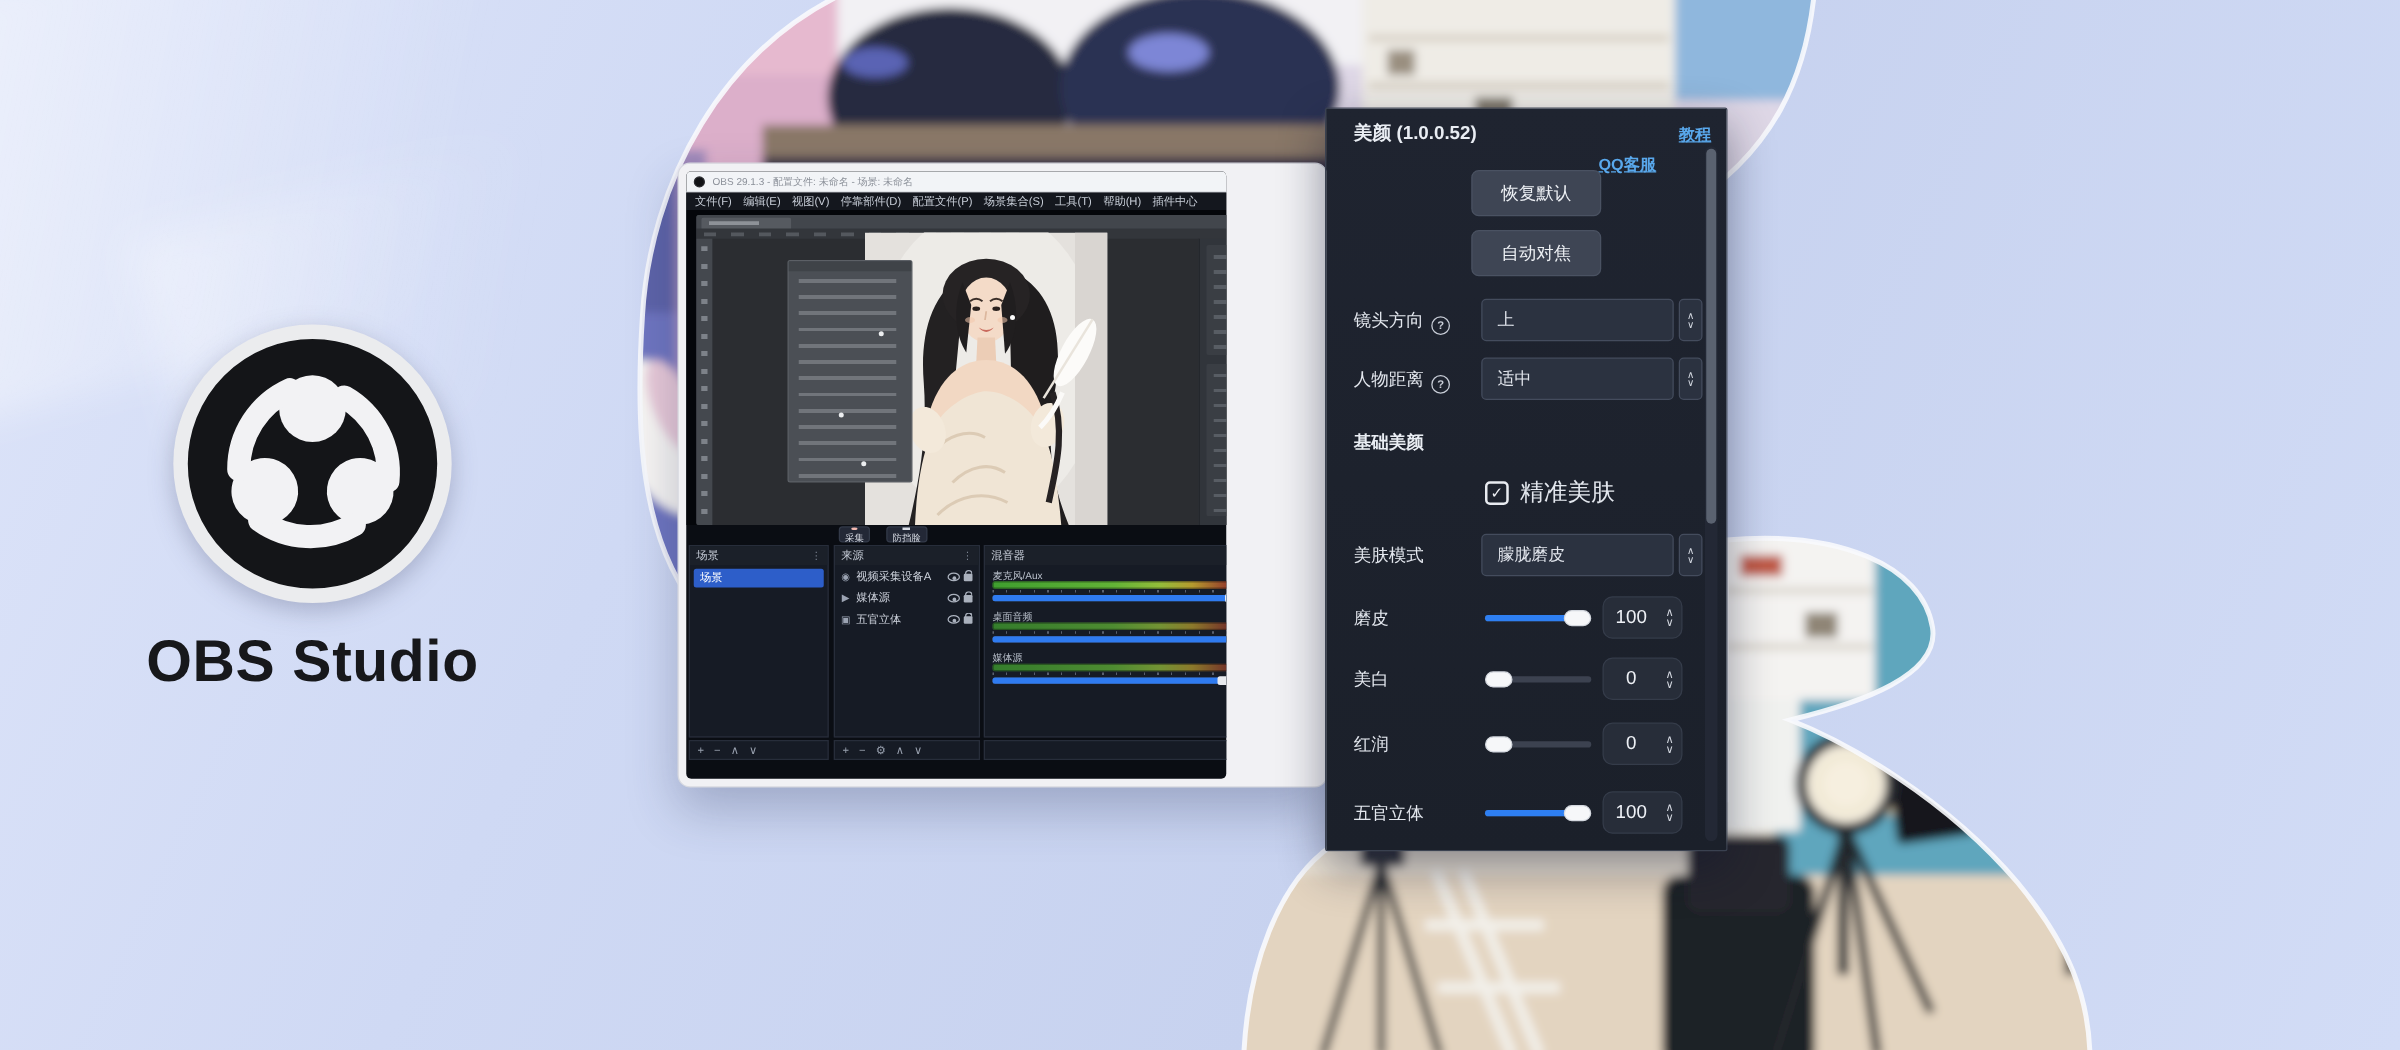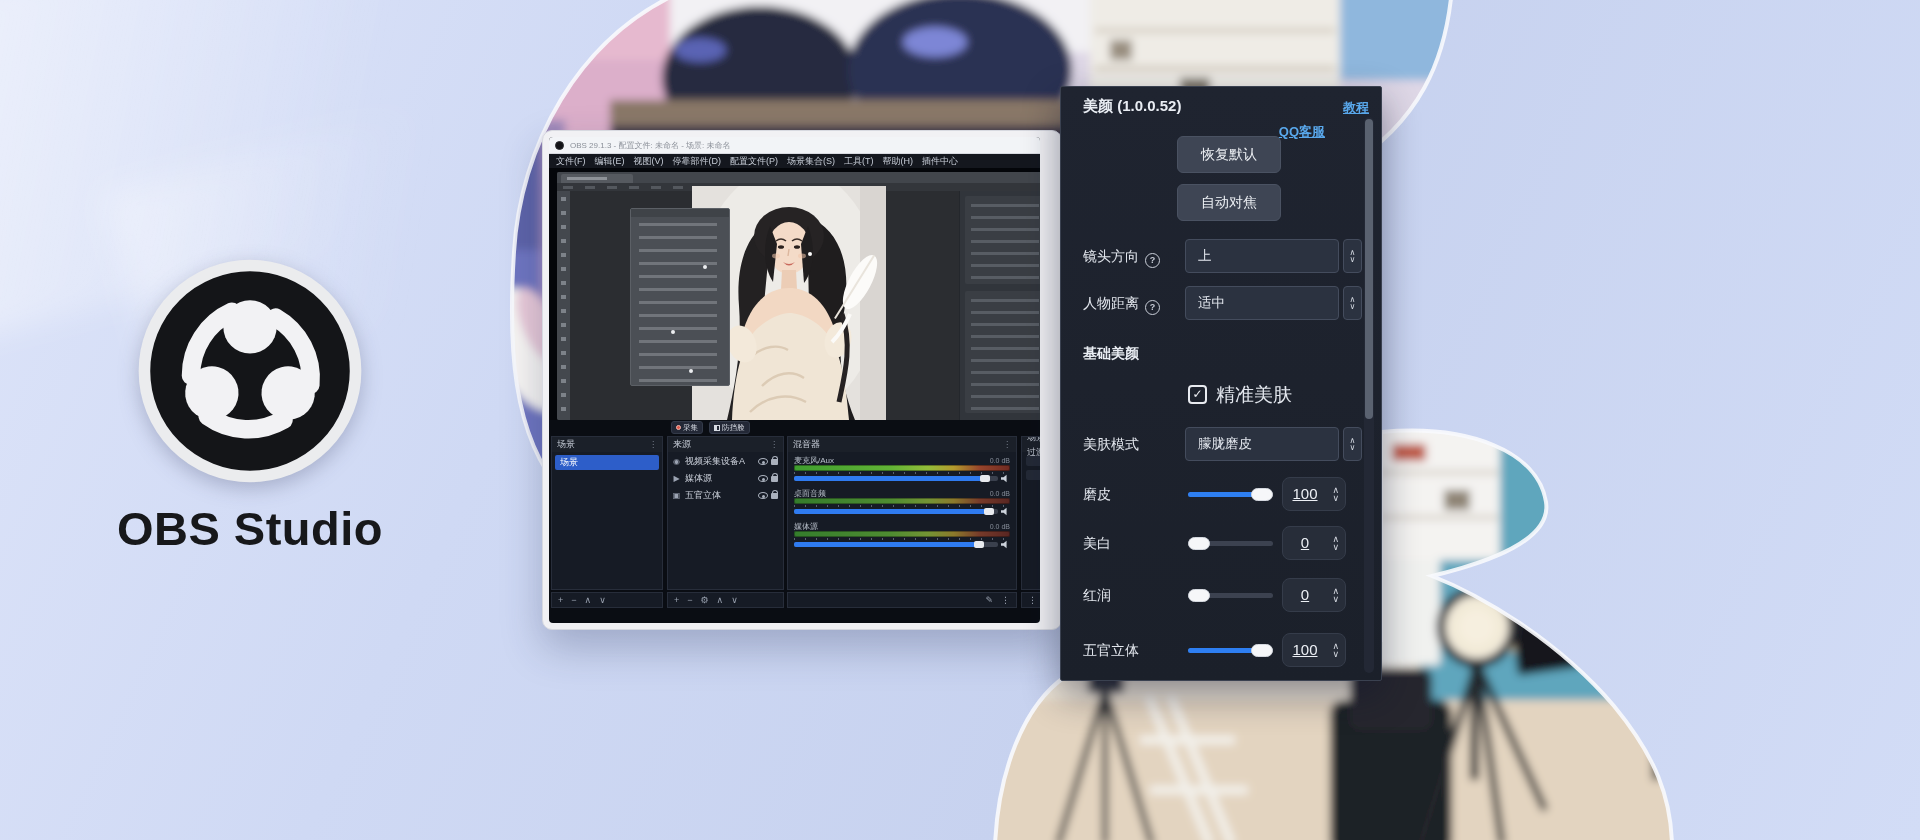--- a/index.html
+++ b/index.html
@@ -16,21 +16,21 @@
     background:linear-gradient(115deg,rgba(255,255,255,.35),rgba(255,255,255,0) 55%);filter:blur(16px);}
 
   
   .logo-wrap{left:40px;top:255px;width:420px;text-align:center;z-index:5;}
   .logo-mark{width:232px;height:232px;margin:0 auto;display:block;filter:drop-shadow(0 6px 10px rgba(30,35,70,.25));}
   .logo-word{margin-top:14px;font-size:47px;font-weight:800;color:#17181b;letter-spacing:.5px;}
 
   
   .monitor{left:542px;top:130px;width:520px;height:500px;background:#f1f1f4;border:1px solid #d7d9e0;
     border-radius:10px;z-index:20;box-shadow:0 18px 40px rgba(40,50,90,.28);}
-  .screen{left:549px;top:137px;width:491px;height:486px;background:#0a0d13;border-radius:4px;z-index:21;overflow:hidden;text-decoration:underline;}
+  .screen{left:549px;top:137px;width:432px;height:486px;background:#0a0d13;border-radius:4px;z-index:21;overflow:hidden;text-decoration:underline;}
 
   
   .stand{z-index:16;}
 
   
   .ob-titlebar{left:0;top:0;width:506px;height:17px;background:#f2f4f7;border-bottom:1px solid #d8dae0;}
   .ob-appdot{left:6px;top:4px;width:9px;height:9px;border-radius:50%;background:#121316;border:1px solid #2c2d31;}
   .ob-title{left:21px;top:0;height:17px;line-height:17px;font-size:8px;color:#8b9099;white-space:nowrap;}
   .ob-menubar{left:0;top:17px;width:506px;height:14px;background:#14171e;display:flex;align-items:center;gap:9px;padding-left:7px;}
   .ob-menubar span{font-size:9px;color:#c7cdd7;white-space:nowrap;}
@@ -52,21 +52,21 @@
   .ps-right .b1{top:5px;height:88px;}
   .ps-right .b2{top:100px;height:122px;}
   .ps-float{left:73px;top:36px;width:100px;height:178px;background:#4b4f55;border:1px solid #5c6066;border-radius:2px;
     background-image:repeating-linear-gradient(180deg,#71757b 0 3px,transparent 3px 13px);background-size:78px 100%;background-position:8px 14px;background-repeat:no-repeat;}
   .ps-float:before{content:"";position:absolute;left:0;top:0;width:100%;height:8px;background:#3f4348;}
   .ps-float .dot{position:absolute;width:4px;height:4px;border-radius:50%;background:#eceef0;}
   .ps-portrait{left:135px;top:14px;width:194px;height:234px;}
 
   
   .chip{top:284px;height:13px;background:#232836;border:1px solid #333a49;border-radius:3px;
-    display:flex;align-items:center;gap:2px;padding:0 4px;color:#d9dde5;font-size:7.5px;white-space:nowrap;}
+    display:flex;align-items:center;gap:2px;padding:0 4px;color:#d9dde5;font-size:7.5px;white-space:nowrap;flex-direction:column;}
   .chip .reddot{width:5px;height:5px;border-radius:50%;background:#e0584a;border:1px solid #f3b9b0;}
   .chip .winic{width:6px;height:6px;border:1px solid #d9dde5;background:linear-gradient(90deg,#d9dde5 50%,transparent 50%);}
 
   
   .dock{top:299px;height:154px;background:#161b25;border:1px solid #272d3a;overflow:hidden;}
   .dock-head{height:15px;line-height:15px;background:#1b2029;padding:0 5px;font-size:9px;color:#c4cad5;
     display:flex;justify-content:space-between;align-items:center;}
   .dock-head .dh-ic{font-size:8px;color:#7e8694;}
   .scene-item{margin:3px;height:15px;line-height:15px;background:#2d5ec9;border-radius:2px;color:#fff;font-size:9px;padding-left:5px;}
   .src-row{margin:2px 3px;height:15px;display:flex;align-items:center;gap:3px;}
@@ -118,21 +118,21 @@
     border-radius:4px;display:flex;flex-direction:column;align-items:center;justify-content:center;cursor:pointer;}
   .bp-spin span{font-size:8px;line-height:7px;color:#d3d8e0;}
   .bp-section{left:22px;font-size:14px;font-weight:bold;color:#e9edf3;}
   .bp-check{position:absolute;left:127px;top:0;width:19px;height:19px;border:2px solid #e8ebf0;border-radius:4px;
     text-align:center;line-height:15px;font-size:12px;color:#f0f2f6;font-weight:bold;cursor:pointer;}
   .bp-chklabel{position:absolute;left:155px;top:0;height:19px;line-height:19px;font-size:19px;color:#e3e7ee;}
   .sl-track{position:absolute;left:127px;top:15px;width:85px;height:5px;background:#3c4250;border-radius:3px;}
   .sl-fill{position:absolute;left:0;top:0;height:5px;background:#2e7ff2;border-radius:3px;}
   .sl-handle{position:absolute;top:-4px;width:22px;height:13px;background:#f6f7f9;border:1px solid #d4d8df;border-radius:7px;}
   .bp-spinbox{position:absolute;left:221px;top:0;width:64px;height:34px;background:#272d39;border:1px solid #353c4a;border-radius:8px;}
-  .bp-num{position:absolute;left:0;top:0;width:44px;height:32px;line-height:32px;text-align:center;font-size:15px;color:#edf0f5;text-decoration:underline;}
+  .bp-num{position:absolute;left:0;top:0;width:44px;height:32px;line-height:32px;text-align:center;font-size:15px;color:#edf0f5;}
   .bp-updn{position:absolute;right:6px;top:0;height:32px;display:flex;flex-direction:column;justify-content:center;cursor:pointer;}
   .bp-updn span{font-size:9px;line-height:8px;color:#d6dae2;}
 </style>
 </head>
 <body>
 
 <div id="canvas">
 
   <svg class="abs" width="1920" height="840" viewBox="0 0 1920 840" style="left:0;top:0;">
     <defs>

